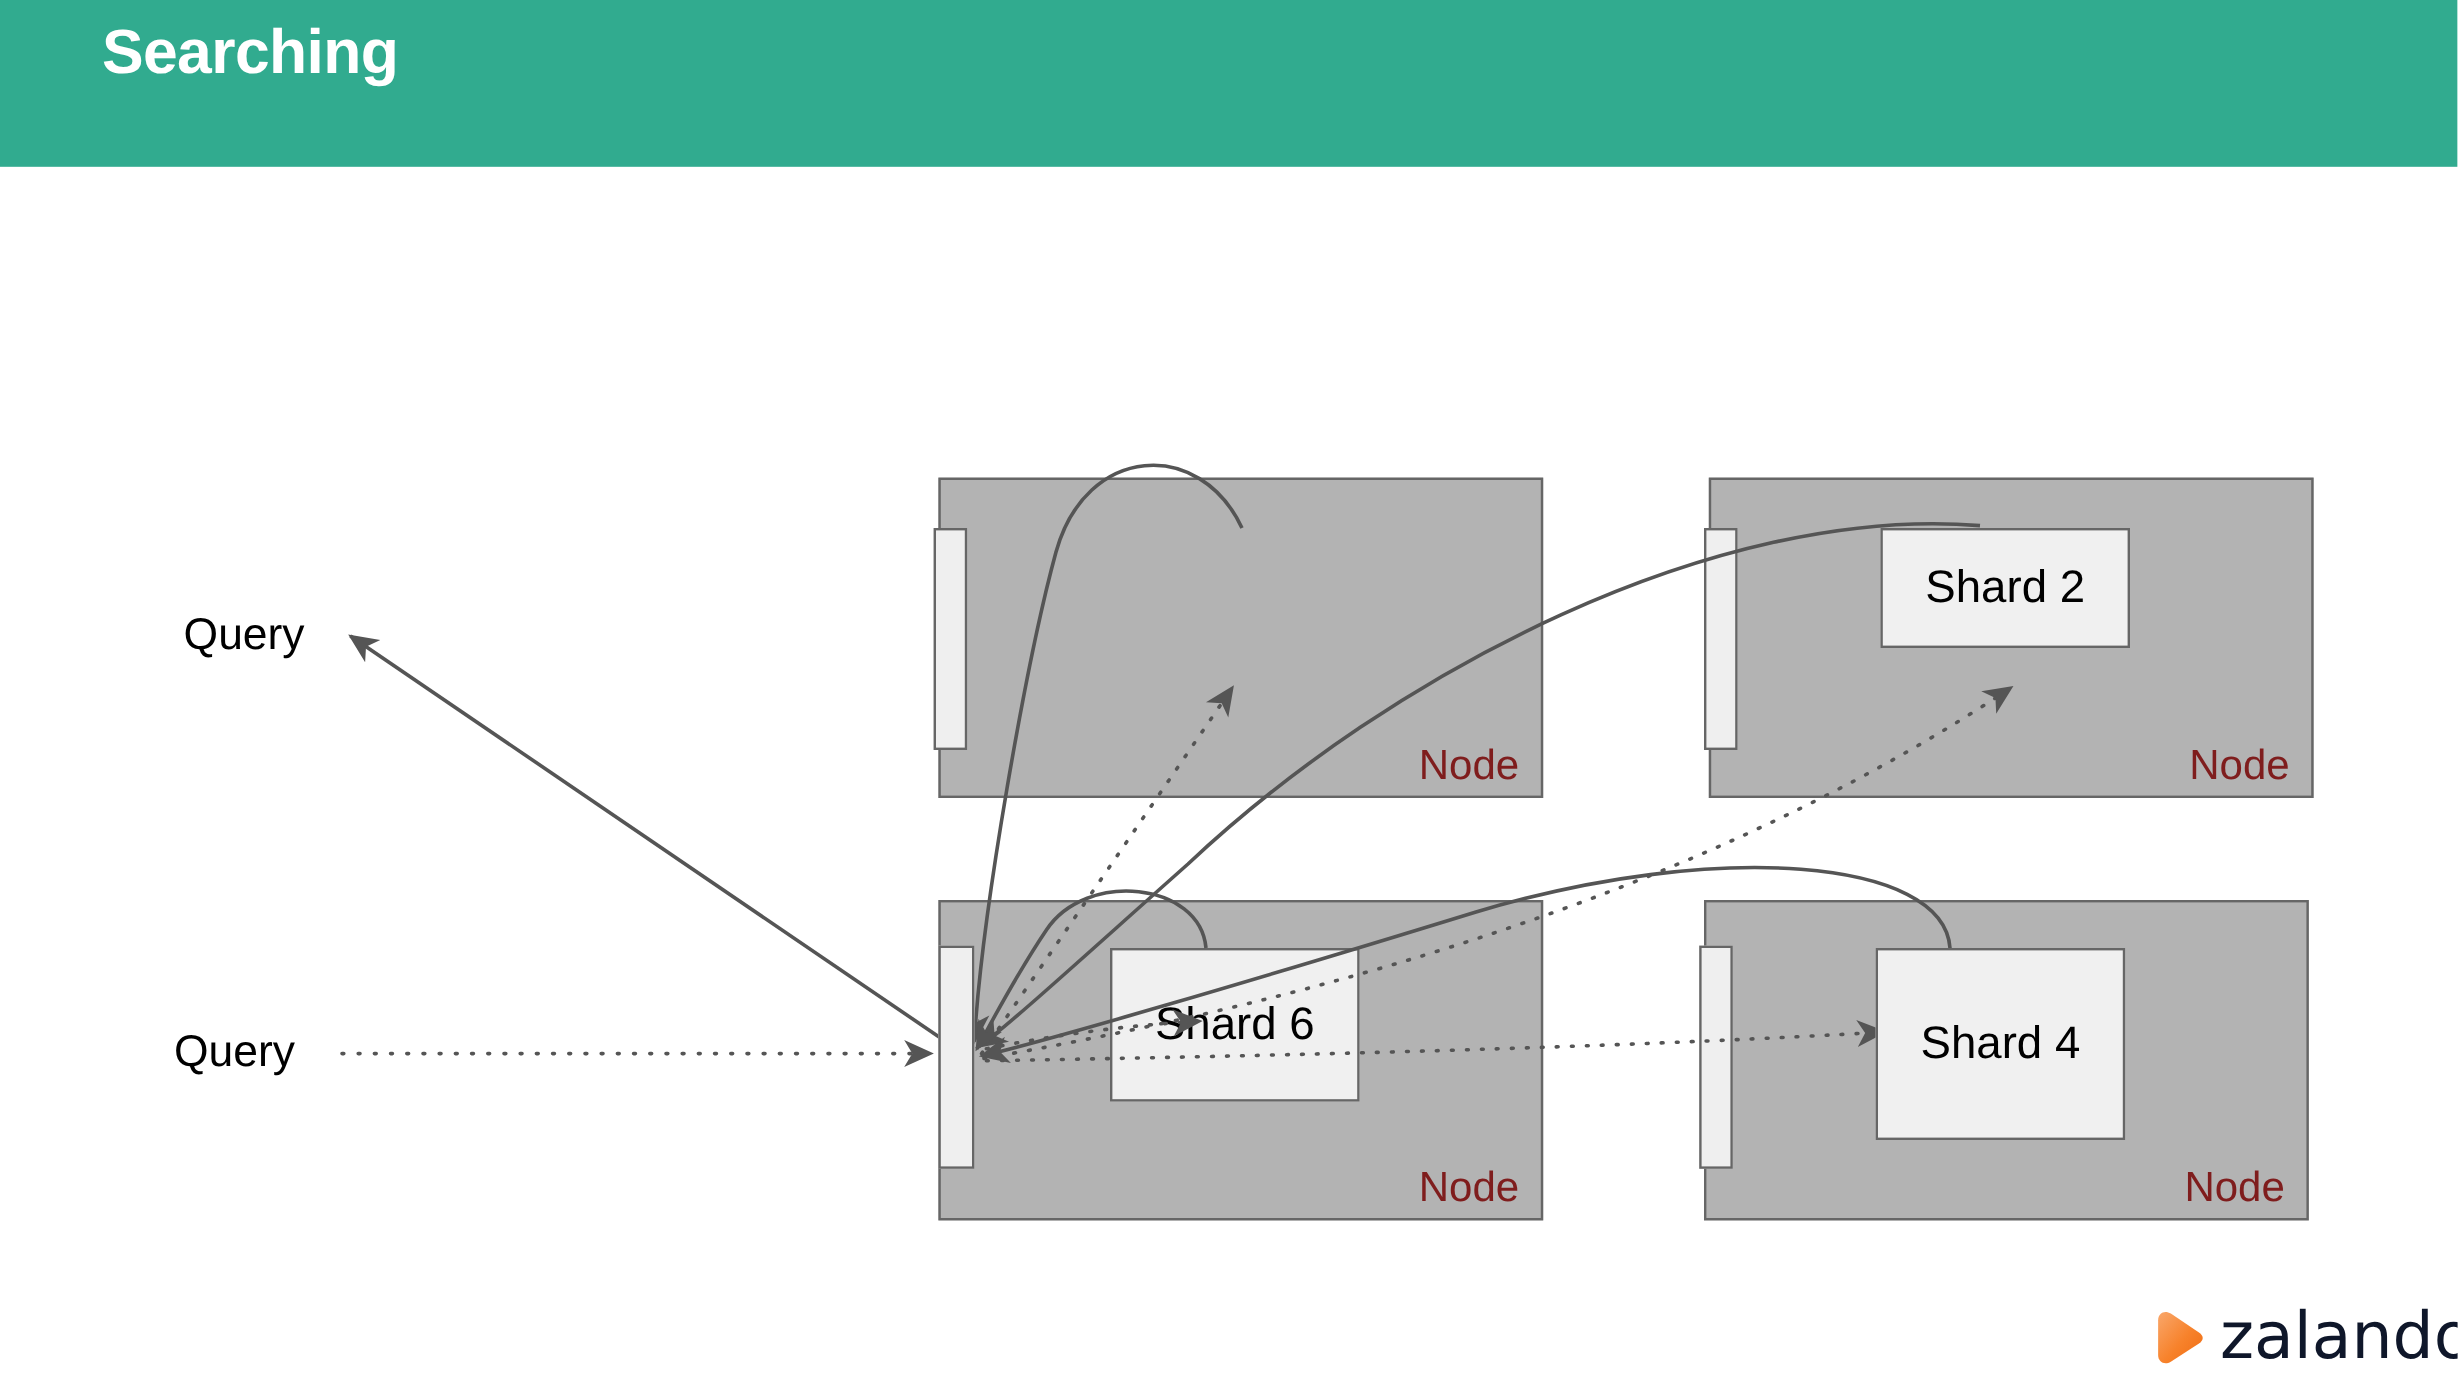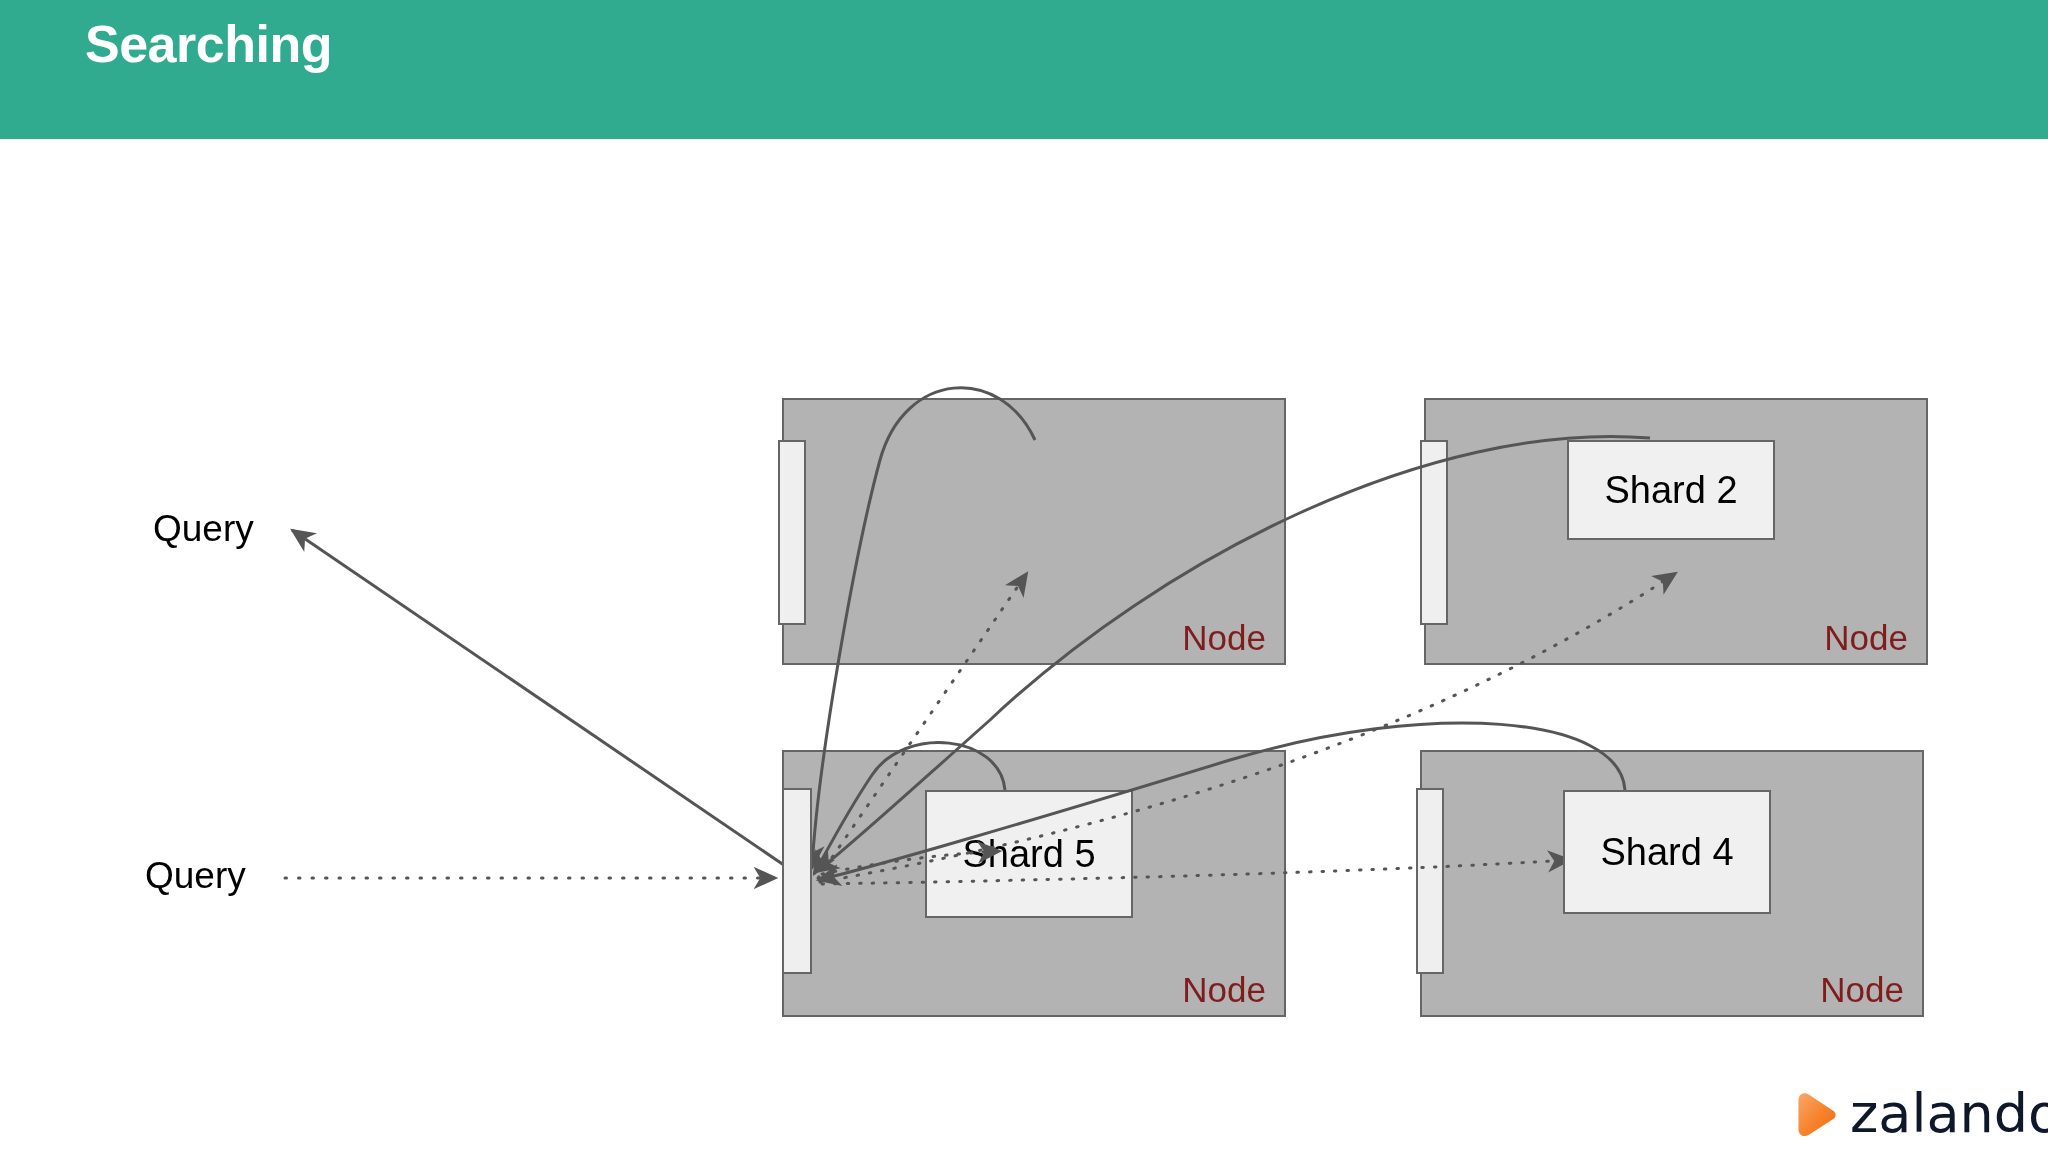--- a/index.html
+++ b/index.html
@@ -166,28 +166,28 @@
   <div class="router-bar" style="left:1420px;top:440px;width:28px;height:185px;z-index:3"></div>
   <div class="shard-box" style="left:1567px;top:440px;width:208px;height:100px;z-index:6">
     <span class="shard-label">Shard 2</span>
   </div>
 
   <div class="node-box" style="left:782px;top:750px;width:504px;height:267px;z-index:2">
     <span class="node-label">Node</span>
   </div>
   <div class="router-bar" style="left:782px;top:788px;width:30px;height:186px;z-index:7"></div>
   <div class="shard-box" style="left:925px;top:790px;width:208px;height:128px;z-index:4">
-    <span class="shard-label">Shard 5</span>
+    <span class="shard-label">Shard 6</span>
   </div>
 
   <div class="node-box" style="left:1420px;top:750px;width:504px;height:267px;z-index:2">
     <span class="node-label">Node</span>
   </div>
   <div class="router-bar" style="left:1416px;top:788px;width:28px;height:186px;z-index:3"></div>
-  <div class="shard-box" style="left:1563px;top:790px;width:208px;height:124px;z-index:6">
+  <div class="shard-box" style="left:1563px;top:790px;width:208px;height:160px;z-index:6">
     <span class="shard-label">Shard 4</span>
   </div>
 
   <div id="result-label" class="side-label" style="z-index:8">Query</div>
   <div id="query-label" class="side-label" style="z-index:8">Query</div>
 </div>
 
 <div id="logo">
   <svg id="logo-mark" viewBox="0 0 100 100">
     <defs>

